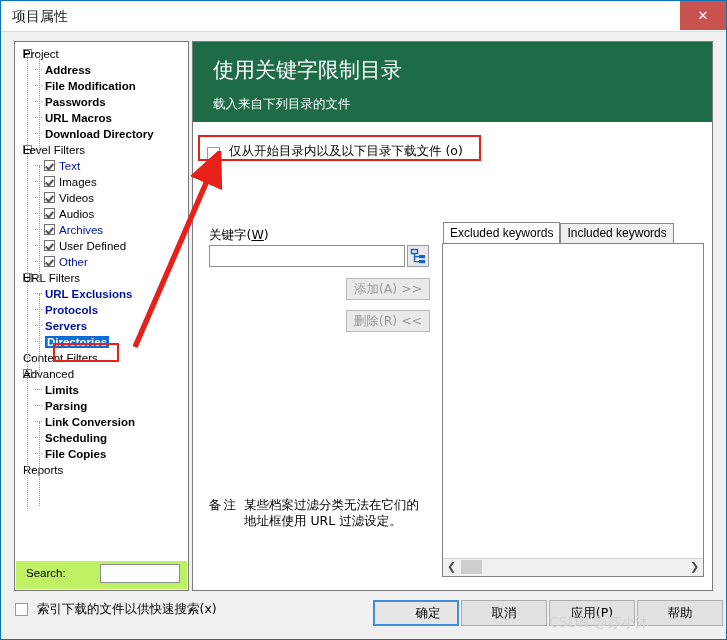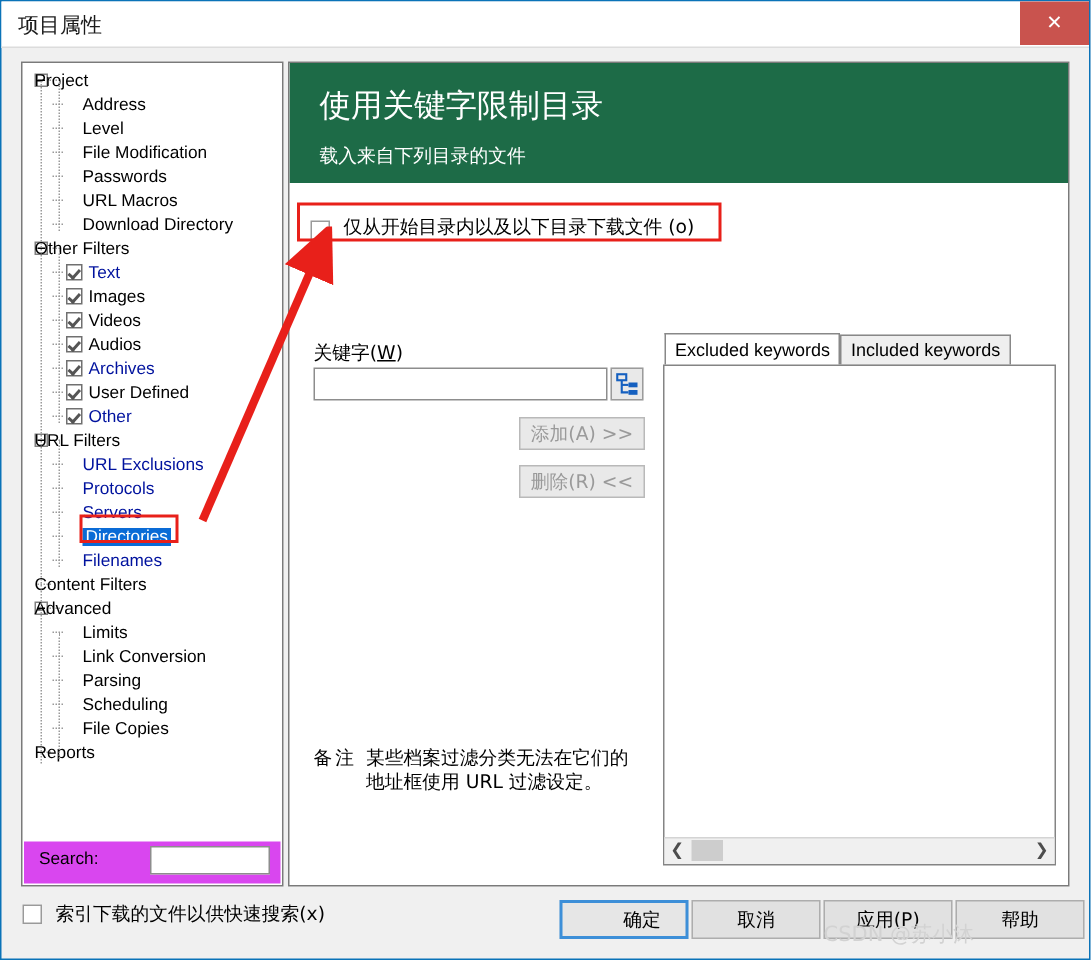--- a/index.html
+++ b/index.html
@@ -88,21 +88,21 @@
   }
   .tnode .lbl { position: relative; }
   .tnode.blue .lbl { color: #00129e; }
   .tnode.sel .lbl {
     background: #0a6bd6;
     color: #ffffff;
     padding: 0 2px;
   }
   
   .d0 { padding-left: 8px; }
-  .d1 { padding-left: 40px; }
+  .d1 { padding-left: 30px; font-weight: bold; }
   .d1c { padding-left: 30px; }
 
   
   .exp {
     position: absolute;
     left: 8px;
     top: 3px;
     width: 9px;
     height: 9px;
     box-sizing: border-box;
@@ -172,21 +172,21 @@
   }
   .d1c .lbl { margin-left: 14px; }
 
   
   #search-row {
     position: absolute;
     left: 1px;
     bottom: 1px;
     width: 171px;
     height: 28px;
-    background: #d946ef;
+    background: #bef264;
   }
   #search-label {
     position: absolute;
     left: 10px;
     top: 6px;
     font-size: 11.5px;
     color: #000;
   }
   #search-input {
     position: absolute;
@@ -502,44 +502,42 @@
 
   <div id="titlebar">
     <div id="title-text">项目属性</div>
     <div id="close-button">✕</div>
   </div>
 
   <div id="tree-panel">
     <div id="tree">
         <div class="tnode d0"><span class="exp"></span><span class="elbow0"></span><span class="lbl">Project</span></div>
         <div class="tnode d1"><span class="elbow"></span><span class="lbl">Address</span></div>
-        <div class="tnode d1"><span class="elbow"></span><span class="lbl">Level</span></div>
         <div class="tnode d1"><span class="elbow"></span><span class="lbl">File Modification</span></div>
         <div class="tnode d1"><span class="elbow"></span><span class="lbl">Passwords</span></div>
         <div class="tnode d1"><span class="elbow"></span><span class="lbl">URL Macros</span></div>
         <div class="tnode d1"><span class="elbow"></span><span class="lbl">Download Directory</span></div>
-        <div class="tnode d0"><span class="exp"></span><span class="elbow0"></span><span class="lbl">Other Filters</span></div>
+        <div class="tnode d0"><span class="exp"></span><span class="elbow0"></span><span class="lbl">Level Filters</span></div>
         <div class="tnode d1c blue"><span class="elbow"></span><span class="tcb"></span><span class="lbl">Text</span></div>
         <div class="tnode d1c"><span class="elbow"></span><span class="tcb"></span><span class="lbl">Images</span></div>
         <div class="tnode d1c"><span class="elbow"></span><span class="tcb"></span><span class="lbl">Videos</span></div>
         <div class="tnode d1c"><span class="elbow"></span><span class="tcb"></span><span class="lbl">Audios</span></div>
         <div class="tnode d1c blue"><span class="elbow"></span><span class="tcb"></span><span class="lbl">Archives</span></div>
         <div class="tnode d1c"><span class="elbow"></span><span class="tcb"></span><span class="lbl">User Defined</span></div>
         <div class="tnode d1c blue"><span class="elbow"></span><span class="tcb"></span><span class="lbl">Other</span></div>
         <div class="tnode d0"><span class="exp"></span><span class="elbow0"></span><span class="lbl">URL Filters</span></div>
         <div class="tnode d1 blue"><span class="elbow"></span><span class="lbl">URL Exclusions</span></div>
         <div class="tnode d1 blue"><span class="elbow"></span><span class="lbl">Protocols</span></div>
         <div class="tnode d1 blue"><span class="elbow"></span><span class="lbl">Servers</span></div>
         <div class="tnode d1 blue sel"><span class="elbow"></span><span class="lbl">Directories</span></div>
-        <div class="tnode d1 blue"><span class="elbow"></span><span class="lbl">Filenames</span></div>
         <div class="tnode d0"><span class="elbow0" style="left: 10px; width: 9px;"></span><span class="lbl">Content Filters</span></div>
         <div class="tnode d0"><span class="exp"></span><span class="elbow0"></span><span class="lbl">Advanced</span></div>
         <div class="tnode d1"><span class="elbow"></span><span class="lbl">Limits</span></div>
+        <div class="tnode d1"><span class="elbow"></span><span class="lbl">Parsing</span></div>
         <div class="tnode d1"><span class="elbow"></span><span class="lbl">Link Conversion</span></div>
-        <div class="tnode d1"><span class="elbow"></span><span class="lbl">Parsing</span></div>
         <div class="tnode d1"><span class="elbow"></span><span class="lbl">Scheduling</span></div>
         <div class="tnode d1"><span class="elbow"></span><span class="lbl">File Copies</span></div>
         <div class="tnode d0"><span class="elbow0" style="left: 10px; width: 9px;"></span><span class="lbl">Reports</span></div>
         <div class="trunk" style="top: 8px; height: 455px;"></div>
         <div class="trunk2" style="top: 8px; height: 100px;"></div>
         <div class="trunk2" style="top: 120px; height: 116px;"></div>
         <div class="trunk2" style="top: 248px; height: 84px;"></div>
         <div class="trunk2" style="top: 376px; height: 84px;"></div>
       </div>
     <div id="search-row">

